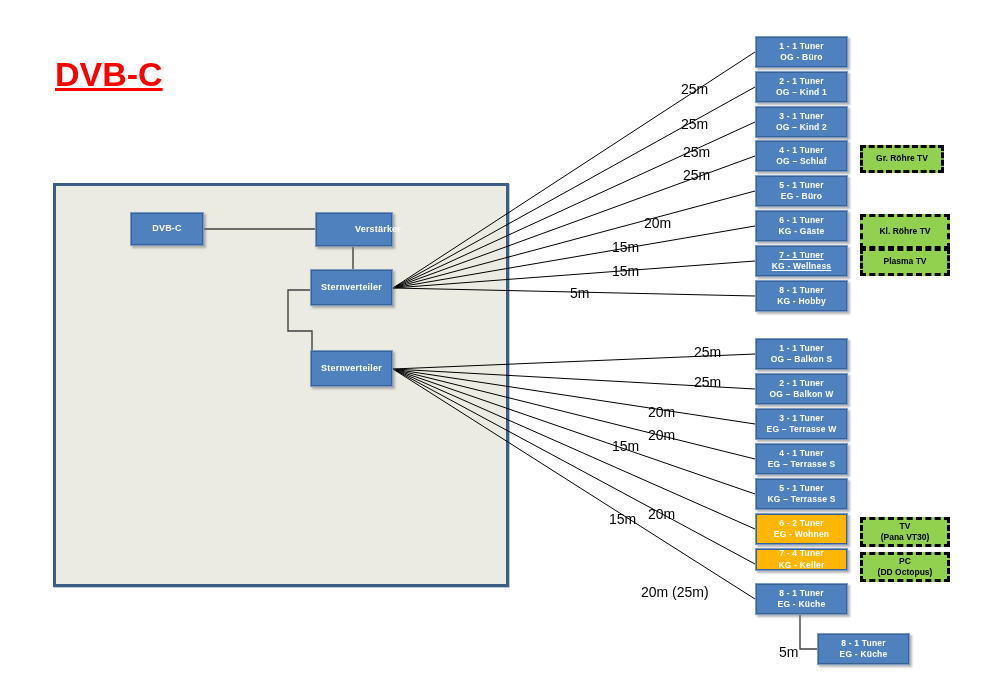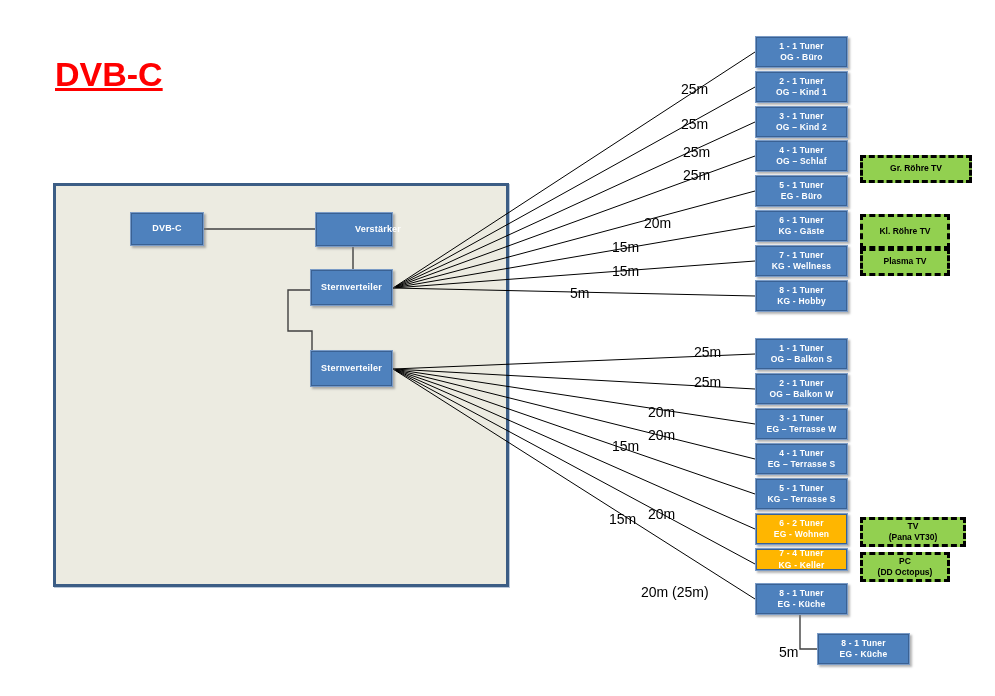--- a/index.html
+++ b/index.html
@@ -132,21 +132,21 @@
         <span>OG – Schlaf</span>
       </div>
       <div class="node shadowed " style="left: 755px; top: 175px; width: 93px; height: 32px;">
         <span>5 - 1 Tuner</span>
         <span>EG - Büro</span>
       </div>
       <div class="node shadowed " style="left: 755px; top: 210px; width: 93px; height: 32px;">
         <span>6 - 1 Tuner</span>
         <span>KG - Gäste</span>
       </div>
-      <div class="node shadowed " style="left: 755px; top: 245px; width: 93px; height: 32px;">
+      <div class="node shadowed " style="left: 755px; top: 245px; width: 93px; height: 32px; text-decoration: underline;">
         <span>7 - 1 Tuner</span>
         <span>KG - Wellness</span>
       </div>
       <div class="node shadowed " style="left: 755px; top: 280px; width: 93px; height: 32px;">
         <span>8 - 1 Tuner</span>
         <span>KG - Hobby</span>
       </div>
     </div>
   <div id="lower-nodes">
       <div class="node shadowed " style="left: 755px; top: 338px; width: 93px; height: 32px;">
@@ -201,30 +201,30 @@
       <div class="dist" style="left: 648px; top: 404px;">20m</div>
       <div class="dist" style="left: 648px; top: 427px;">20m</div>
       <div class="dist" style="left: 612px; top: 438px;">15m</div>
       <div class="dist" style="left: 648px; top: 506px;">20m</div>
       <div class="dist" style="left: 609px; top: 511px;">15m</div>
       <div class="dist" style="left: 641px; top: 584px;">20m (25m)</div>
       <div class="dist" style="left: 779px; top: 644px;">5m</div>
     </div>
 
   <div id="device-nodes">
-      <div class="green" style="left: 860px; top: 155px; width: 112px; height: 28px;">
+      <div class="green" style="left: 860px; top: 145px; width: 84px; height: 28px;">
         <span>Gr. Röhre TV</span>
       </div>
       <div class="green" style="left: 860px; top: 214px; width: 90px; height: 35px;">
         <span>Kl. Röhre TV</span>
       </div>
       <div class="green" style="left: 860px; top: 248px; width: 90px; height: 28px;">
         <span>Plasma TV</span>
       </div>
-      <div class="green" style="left: 860px; top: 517px; width: 106px; height: 30px;">
+      <div class="green" style="left: 860px; top: 517px; width: 90px; height: 30px;">
         <span>TV</span>
         <span>(Pana VT30)</span>
       </div>
       <div class="green" style="left: 860px; top: 552px; width: 90px; height: 30px;">
         <span>PC</span>
         <span>(DD Octopus)</span>
       </div>
     </div>
 
 </div>

